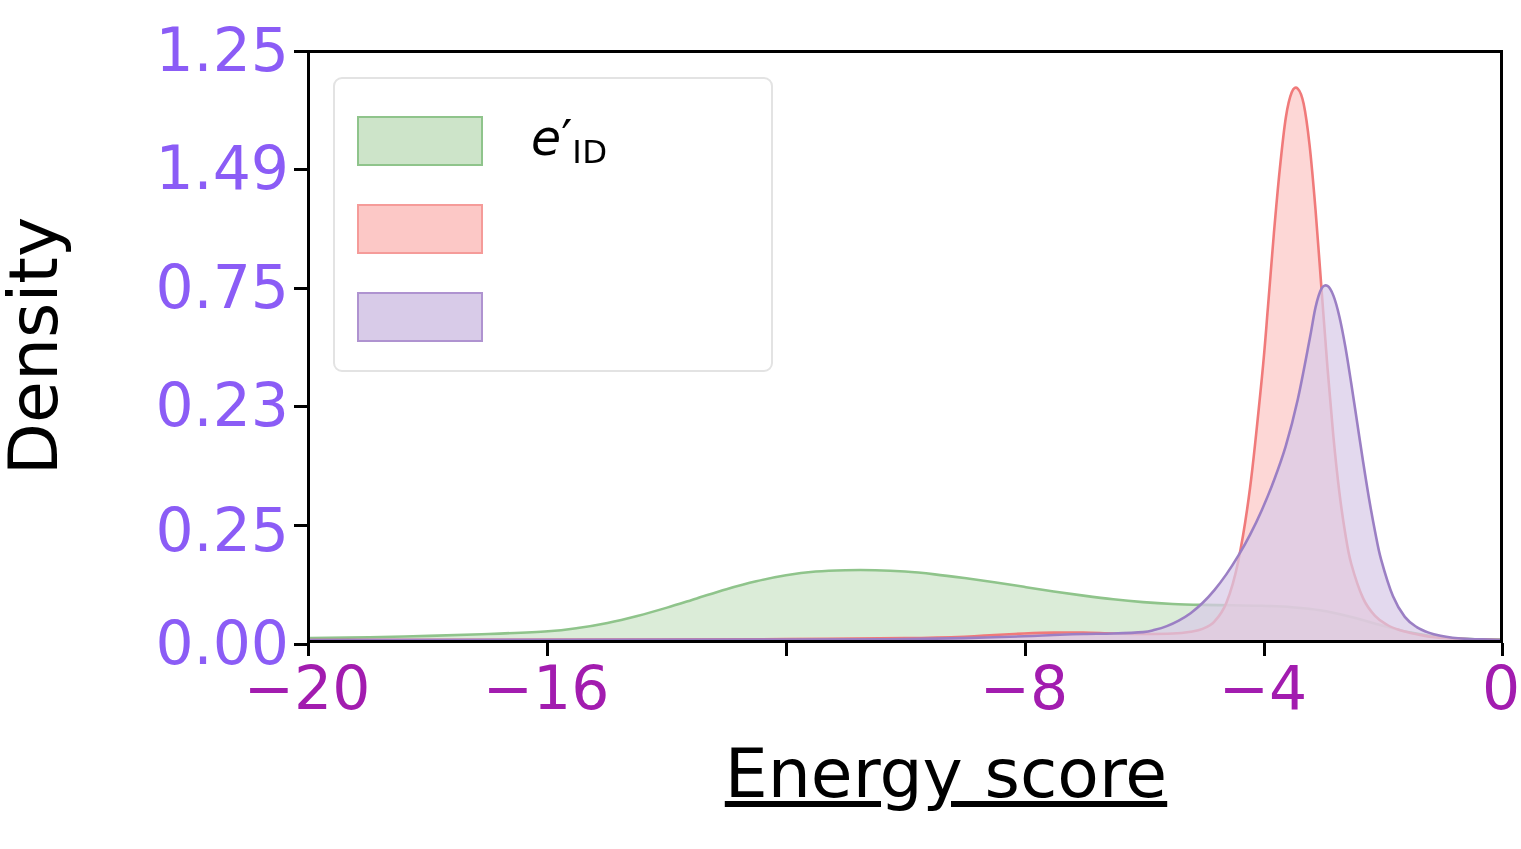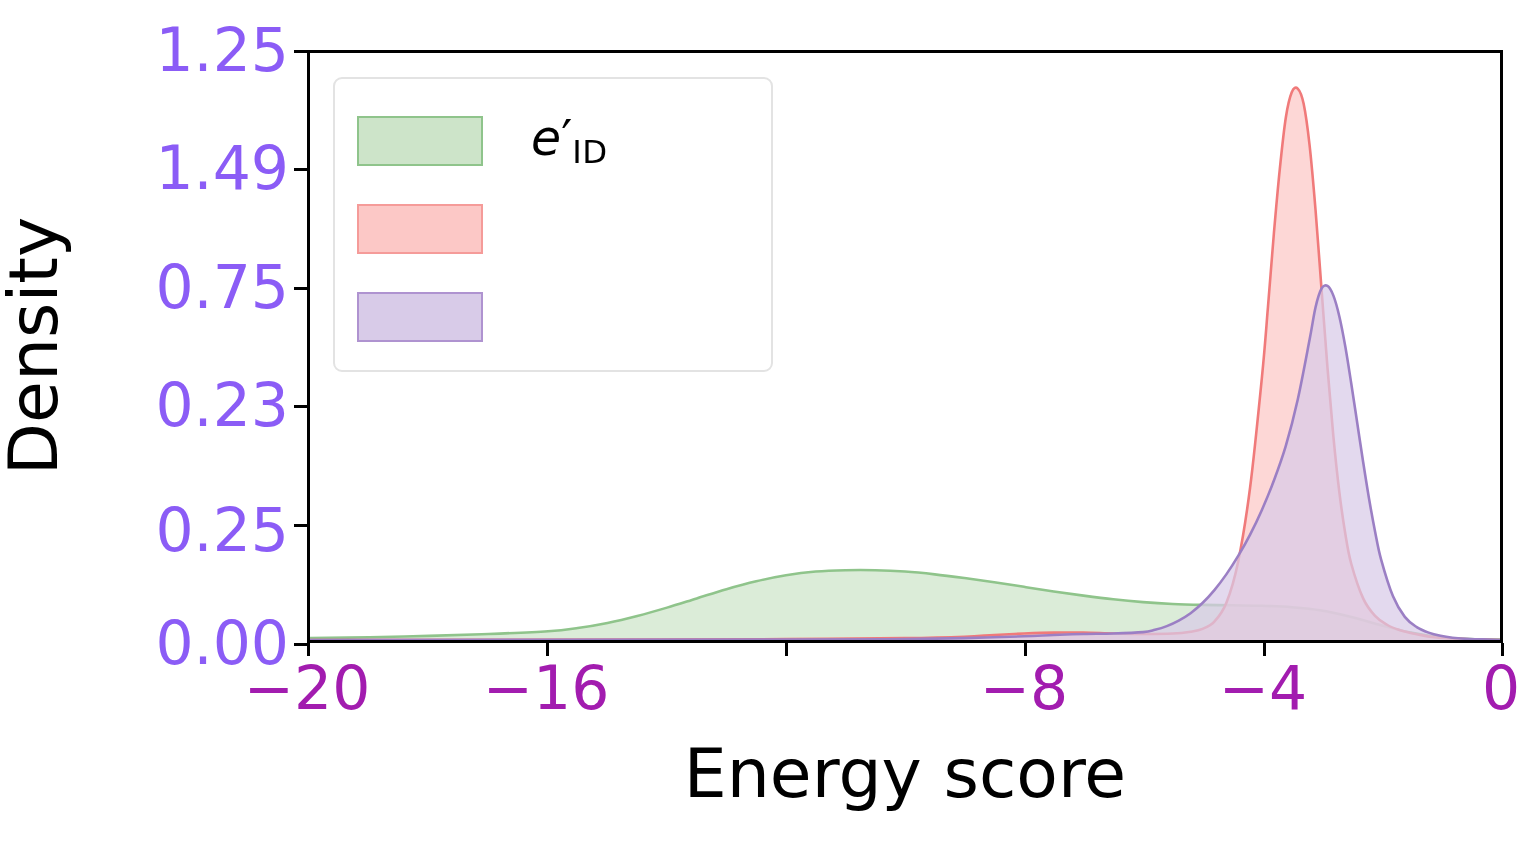--- a/index.html
+++ b/index.html
@@ -33,23 +33,23 @@
     position:absolute;right:1232px;
     font-size:60px;line-height:1;color:#8b5cf6;
     transform:translateY(-50%);
     white-space:nowrap;
     text-align:right;
     font-family:"DejaVu Sans",sans-serif;
   }
 
   
   #xlabel{
-    position:absolute;left:905px;top:740px;
+    position:absolute;left:946px;top:740px;
     transform:translateX(-50%);
-    font-size:68px;line-height:1;color:#000;white-space:nowrap;
+    font-size:68px;line-height:1;color:#000;white-space:nowrap;text-decoration:underline;
   }
   #ylabel{
     position:absolute;left:34px;top:346px;
     transform:translate(-50%,-50%) rotate(-90deg);
     transform-origin:center center;
     font-size:68px;line-height:1;color:#000;white-space:nowrap;
   }
 
   
   #legend{

